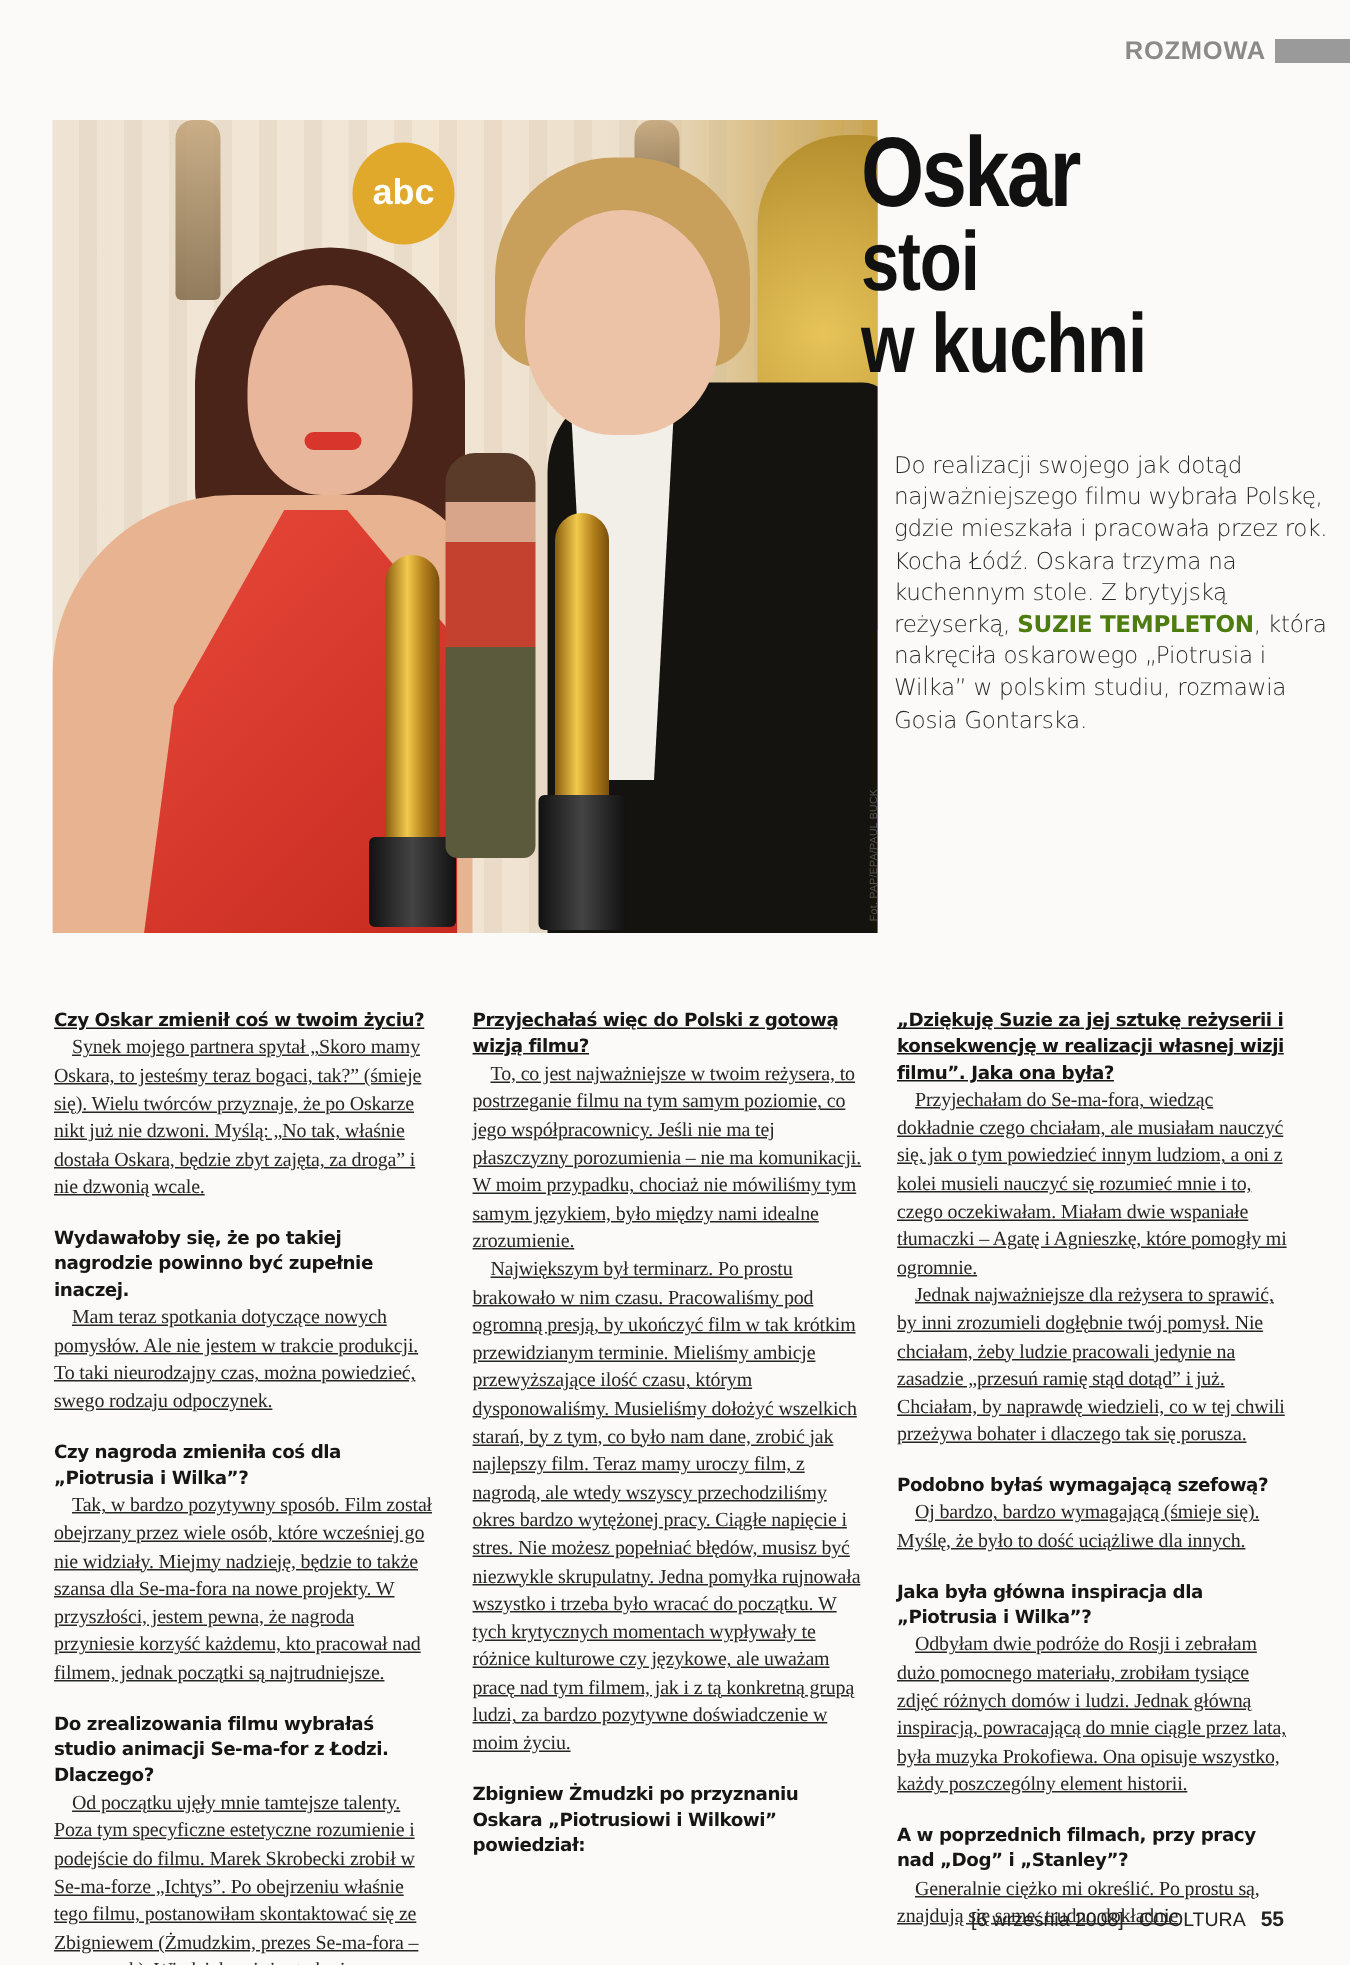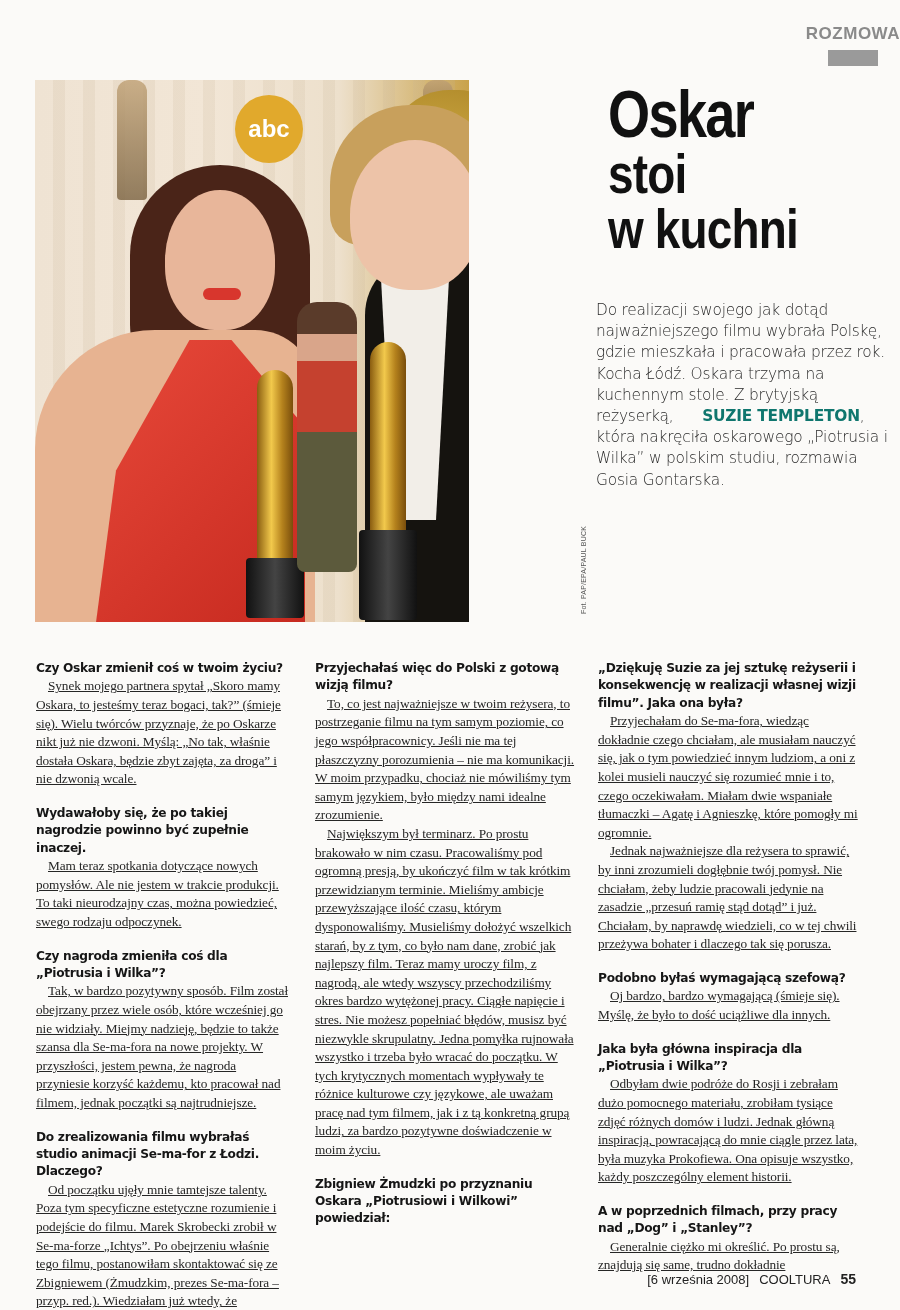--- a/index.html
+++ b/index.html
@@ -1,23 +1,23 @@
 <!DOCTYPE html>
 <html><head>
 <meta charset="utf-8">
 <style>
   * { box-sizing: border-box; margin: 0; padding: 0; }
   html, body { width: 900px; height: 1310px; background: #fbfaf8; overflow: hidden; }
   body { position: relative; font-family: "Liberation Serif", serif; color: #1e1e1e; }
 
-  .section-tag { position: absolute; top: 24px; right: 0; display: flex; align-items: center; gap: 6px; flex-direction: column; }
+  .section-tag { position: absolute; top: 24px; right: 0; display: flex; align-items: center; gap: 6px; }
   .section-tag .label { font-family: "Liberation Sans", sans-serif; font-weight: bold; font-size: 17px; color: #8a8a8a; letter-spacing: 0.5px; }
   .section-tag .bar { width: 50px; height: 16px; background: #9a9a9a; }
 
-  .photo { position: absolute; left: 35px; top: 80px; width: 434px; height: 542px; overflow: hidden;
+  .photo { position: absolute; left: 35px; top: 80px; width: 550px; height: 542px; overflow: hidden;
            background: linear-gradient(90deg, #efe3d3 0%, #f2e6d6 40%, #ede0cc 70%, #c9a24a 100%); }
   .photo .curtain { position: absolute; inset: 0;
            background: repeating-linear-gradient(90deg, rgba(255,255,255,0.0) 0 18px, rgba(200,180,150,0.18) 18px 30px); }
   .photo .abc { position: absolute; left: 200px; top: 15px; width: 68px; height: 68px; border-radius: 50%;
            background: #e1a92c; color: #fff; font-family: "Liberation Sans", sans-serif; font-weight: bold;
            font-size: 24px; display: flex; align-items: center; justify-content: center; }
   .photo .statue-bg { position: absolute; width: 30px; height: 120px; border-radius: 12px 12px 4px 4px;
            background: linear-gradient(180deg, #bfa074, #7a6240); opacity: 0.8; }
   .photo .big-oscar { position: absolute; right: -30px; top: 10px; width: 110px; height: 330px;
            border-radius: 60px 40px 10px 10px; background: radial-gradient(circle at 40% 40%, #e7c35a, #b08a2a 70%); }
@@ -30,33 +30,33 @@
   .photo .man-face { position: absolute; left: 315px; top: 60px; width: 130px; height: 150px; border-radius: 50% 50% 45% 45%; background: #edc3a8; }
   .photo .man-suit { position: absolute; left: 330px; top: 175px; width: 230px; height: 370px; border-radius: 60px 20px 0 0; background: #15130f; }
   .photo .man-shirt { position: absolute; left: 345px; top: 180px; width: 70px; height: 260px; clip-path: polygon(0 0, 100% 0, 80% 100%, 20% 100%); background: #f2eee8; }
   .photo .oscar { position: absolute; width: 36px; height: 200px; border-radius: 18px 18px 4px 4px; background: linear-gradient(90deg, #8a5d10, #f2c94c 40%, #b5821d 70%, #7a4e0c); }
   .photo .oscar-base { position: absolute; width: 58px; height: 60px; border-radius: 4px; background: linear-gradient(90deg, #111, #444 50%, #111); }
   .photo .puppet { position: absolute; left: 262px; top: 222px; width: 60px; height: 270px; border-radius: 20px 20px 8px 8px; background: linear-gradient(180deg, #5a3b2a 0 12%, #d9a58a 12% 22%, #c5412f 22% 48%, #5c5a3c 48% 100%); }
   .photo-credit { position: absolute; left: 576px; top: 520px; width: 14px; height: 100px; }
   .photo-credit span { position: absolute; left: 50%; top: 50%; transform: translate(-50%, -50%) rotate(-90deg); white-space: nowrap;
            font-family: "Liberation Sans", sans-serif; font-size: 7px; color: #555; letter-spacing: 0.2px; }
 
-  .headline { position: absolute; left: 608px; top: 82px; font-family: "Liberation Sans", sans-serif; color: #111; line-height: 0.98; }
+  .headline { position: absolute; left: 574px; top: 82px; font-family: "Liberation Sans", sans-serif; color: #111; line-height: 0.98; }
   .headline .l1 { font-weight: bold; font-size: 66px; letter-spacing: -2px; transform: scaleX(0.82); transform-origin: left; display: block; }
   .headline .l2, .headline .l3 { font-size: 56px; letter-spacing: -1px; transform: scaleX(0.82); transform-origin: left; display: block; }
 
   .lead { position: absolute; left: 596px; top: 300px; width: 300px; font-family: "DejaVu Sans", sans-serif; font-size: 15.4px; line-height: 21.2px; color: #2a2a2a; font-weight: 300; letter-spacing: -0.2px; }
-  .lead b { font-weight: bold; color: #0f766e; margin-left: 24px; }
+  .lead b { font-weight: bold; color: #4d7c0f; }
 
   .col { position: absolute; top: 660px; width: 252px; font-size: 13.3px; line-height: 18.6px; color: #262626; }
   .col.c1 { left: 36px; }
   .col.c2 { left: 315px; width: 262px; }
   .col.c3 { left: 598px; width: 262px; }
   .q { font-family: "DejaVu Sans", sans-serif; font-weight: bold; font-size: 12.2px; line-height: 17.4px; color: #161616; margin-top: 16px; letter-spacing: -0.3px; }
-  .q:first-child { margin-top: 0; }
+  .q:first-child { margin-top: 12px; text-decoration: underline; }
   .a { text-indent: 12px; text-align: left; letter-spacing: -0.1px; text-decoration: underline; }
 
   .footer { position: absolute; top: 1271px; right: 44px; display: flex; gap: 10px; align-items: baseline;
             font-family: "Liberation Sans", sans-serif; font-size: 13px; color: #222; }
   .footer .page { font-weight: bold; font-size: 14px; }
 </style>
 </head>
 <body>
 
 <div class="section-tag">

